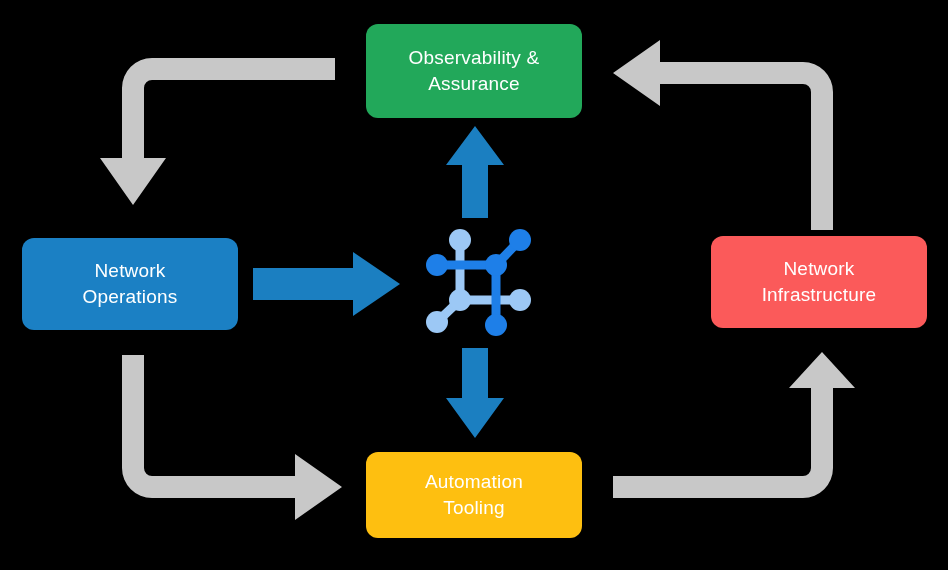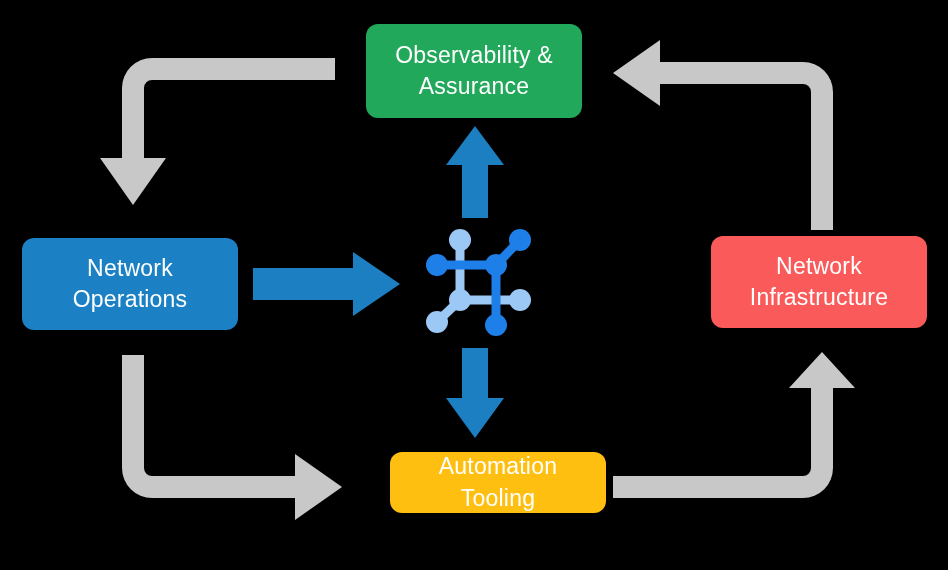--- a/index.html
+++ b/index.html
@@ -26,42 +26,42 @@
     height: 570px;
   }
   .node-box {
     position: absolute;
     display: flex;
     align-items: center;
     justify-content: center;
     text-align: center;
     border-radius: 12px;
     color: #ffffff;
-    font-size: 23px;
+    font-size: 19px;
     line-height: 1.35;
     font-weight: 400;
     letter-spacing: 0.2px;
     box-sizing: border-box;
     padding: 6px 10px;
   }
   .node-label {
     display: block;
     white-space: pre-line;
   }
   #box-observability {
     left: 366px; top: 24px; width: 216px; height: 94px;
   }
   #box-operations {
     left: 22px; top: 238px; width: 216px; height: 92px;
   }
   #box-infrastructure {
     left: 711px; top: 236px; width: 216px; height: 92px;
   }
   #box-automation {
-    left: 366px; top: 452px; width: 216px; height: 61px; margin-left: 24px;
+    left: 366px; top: 452px; width: 216px; height: 86px;
   }
 </style>
 </head>
 <body>
 
 <div id="canvas">
 
   <svg class="svg-layer" viewBox="0 0 948 570" xmlns="http://www.w3.org/2000/svg">
 
     <g>

